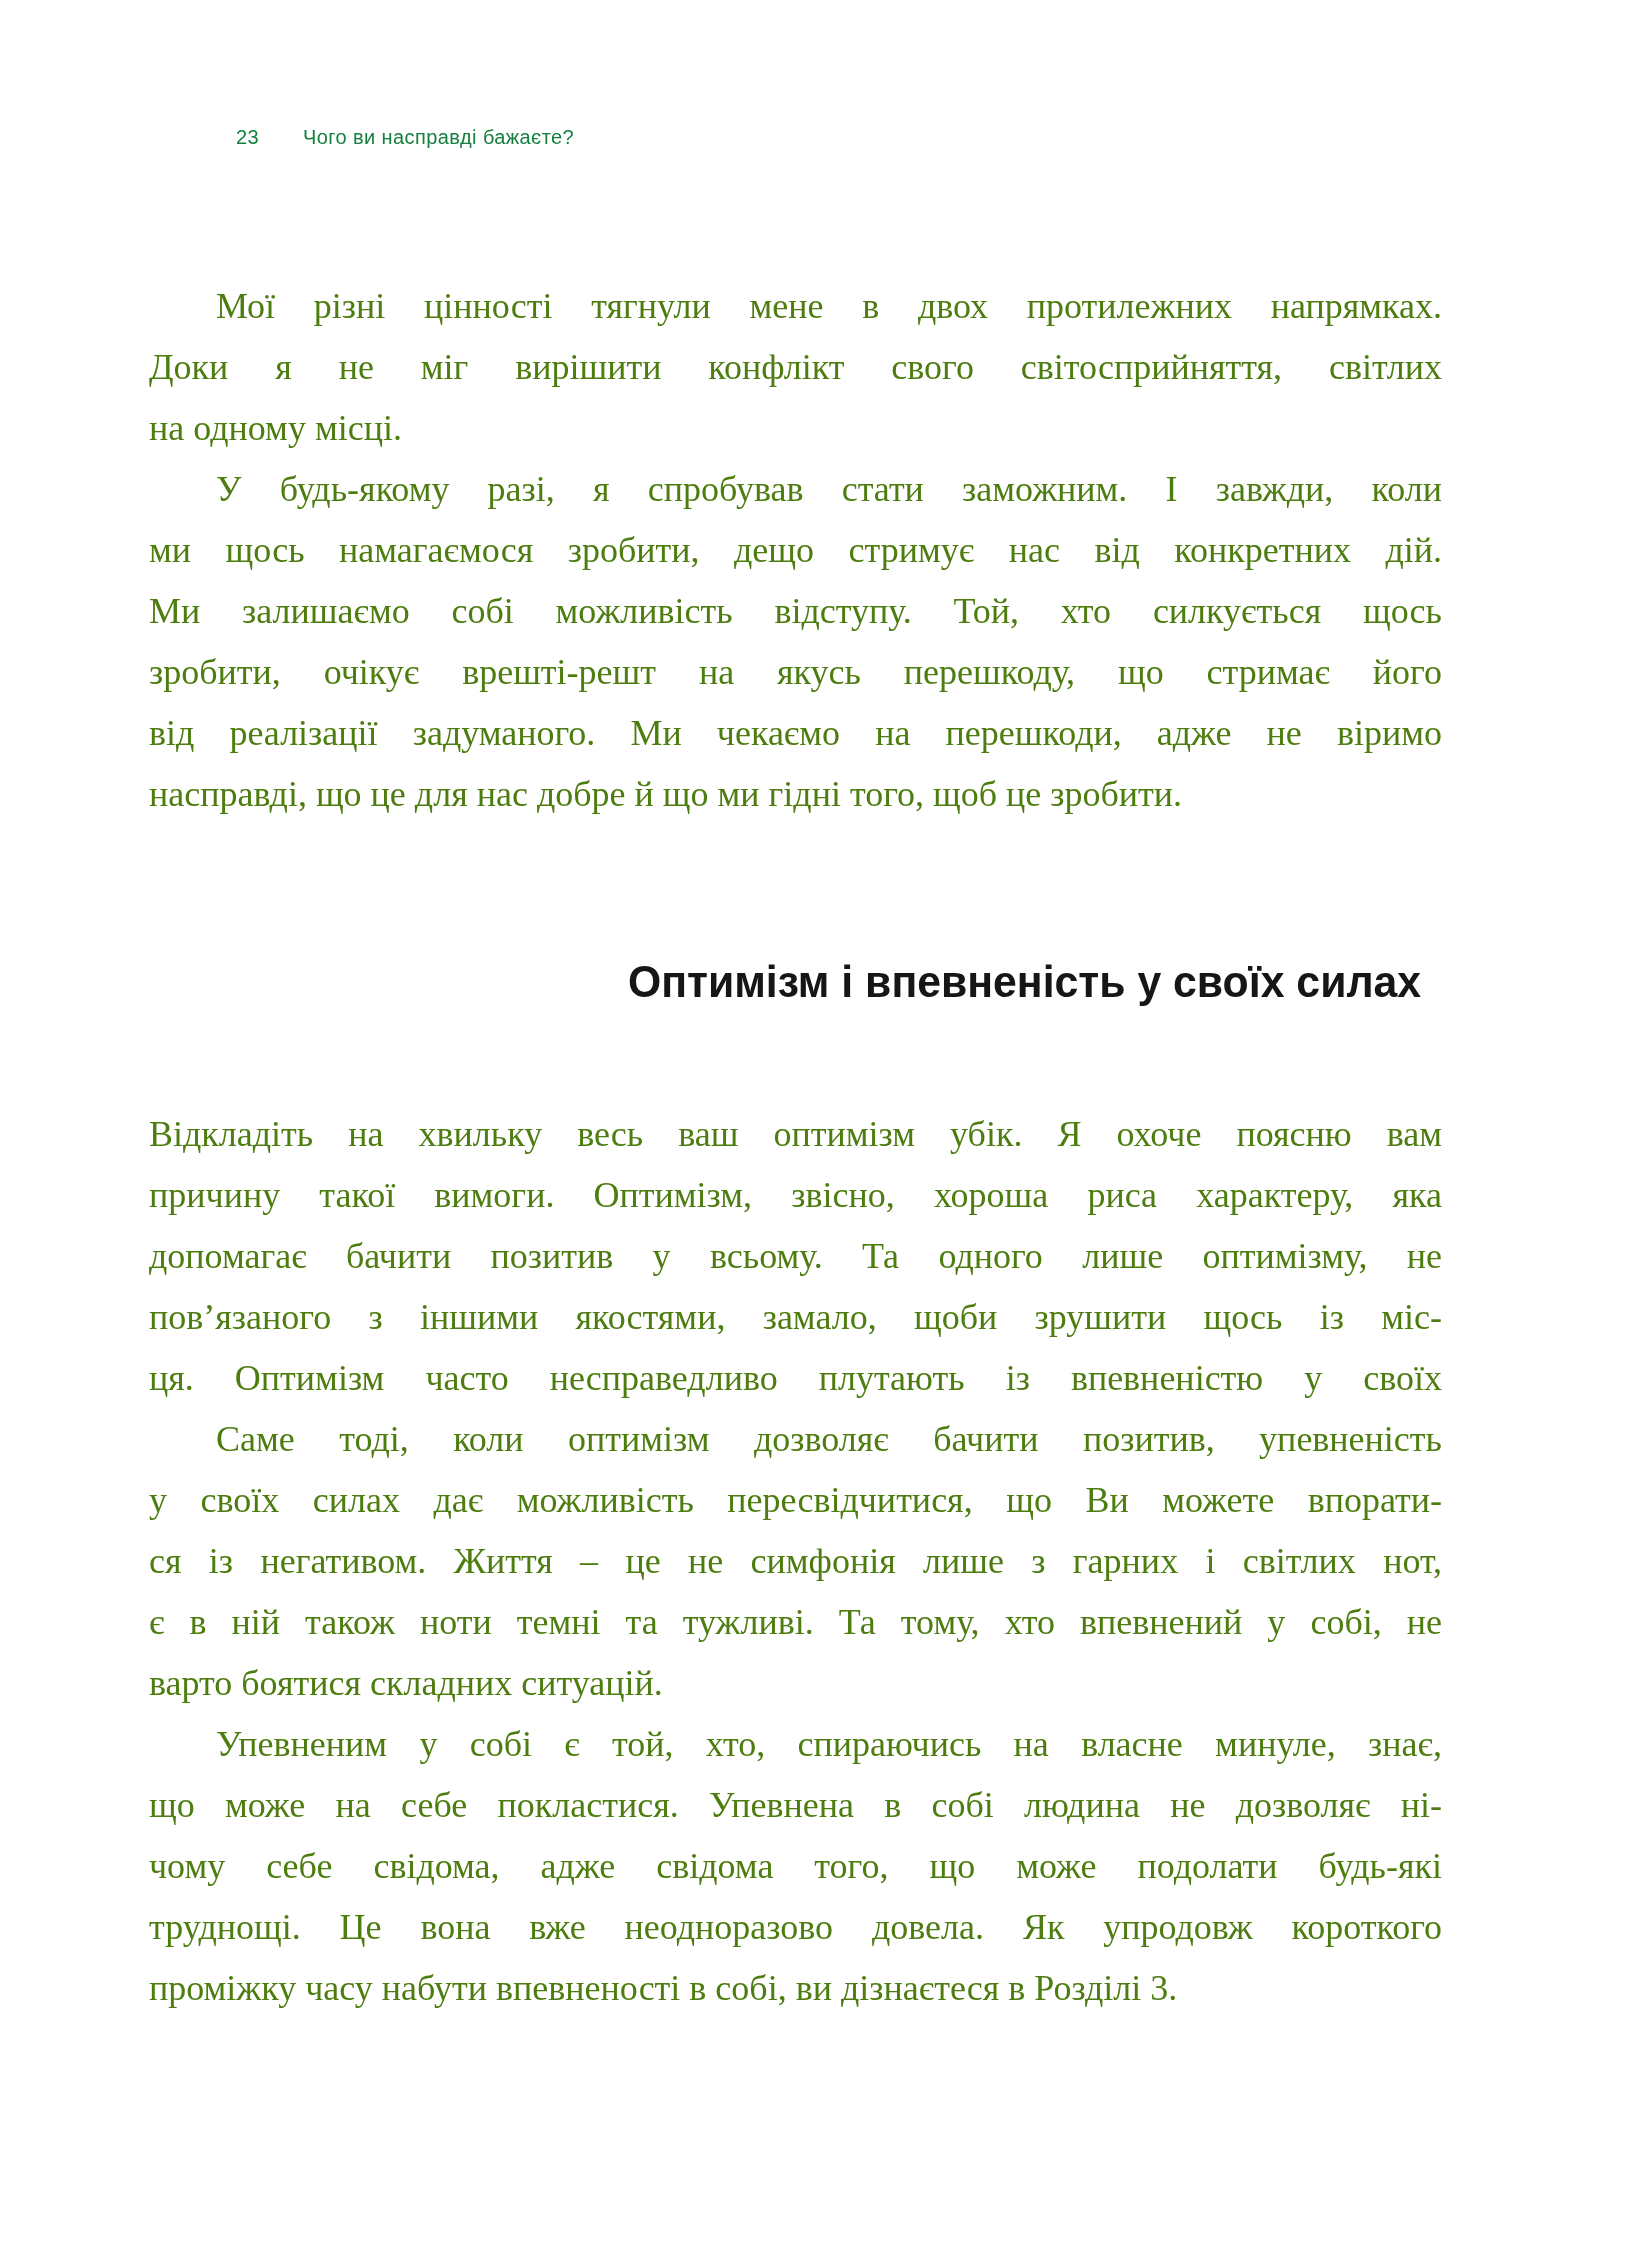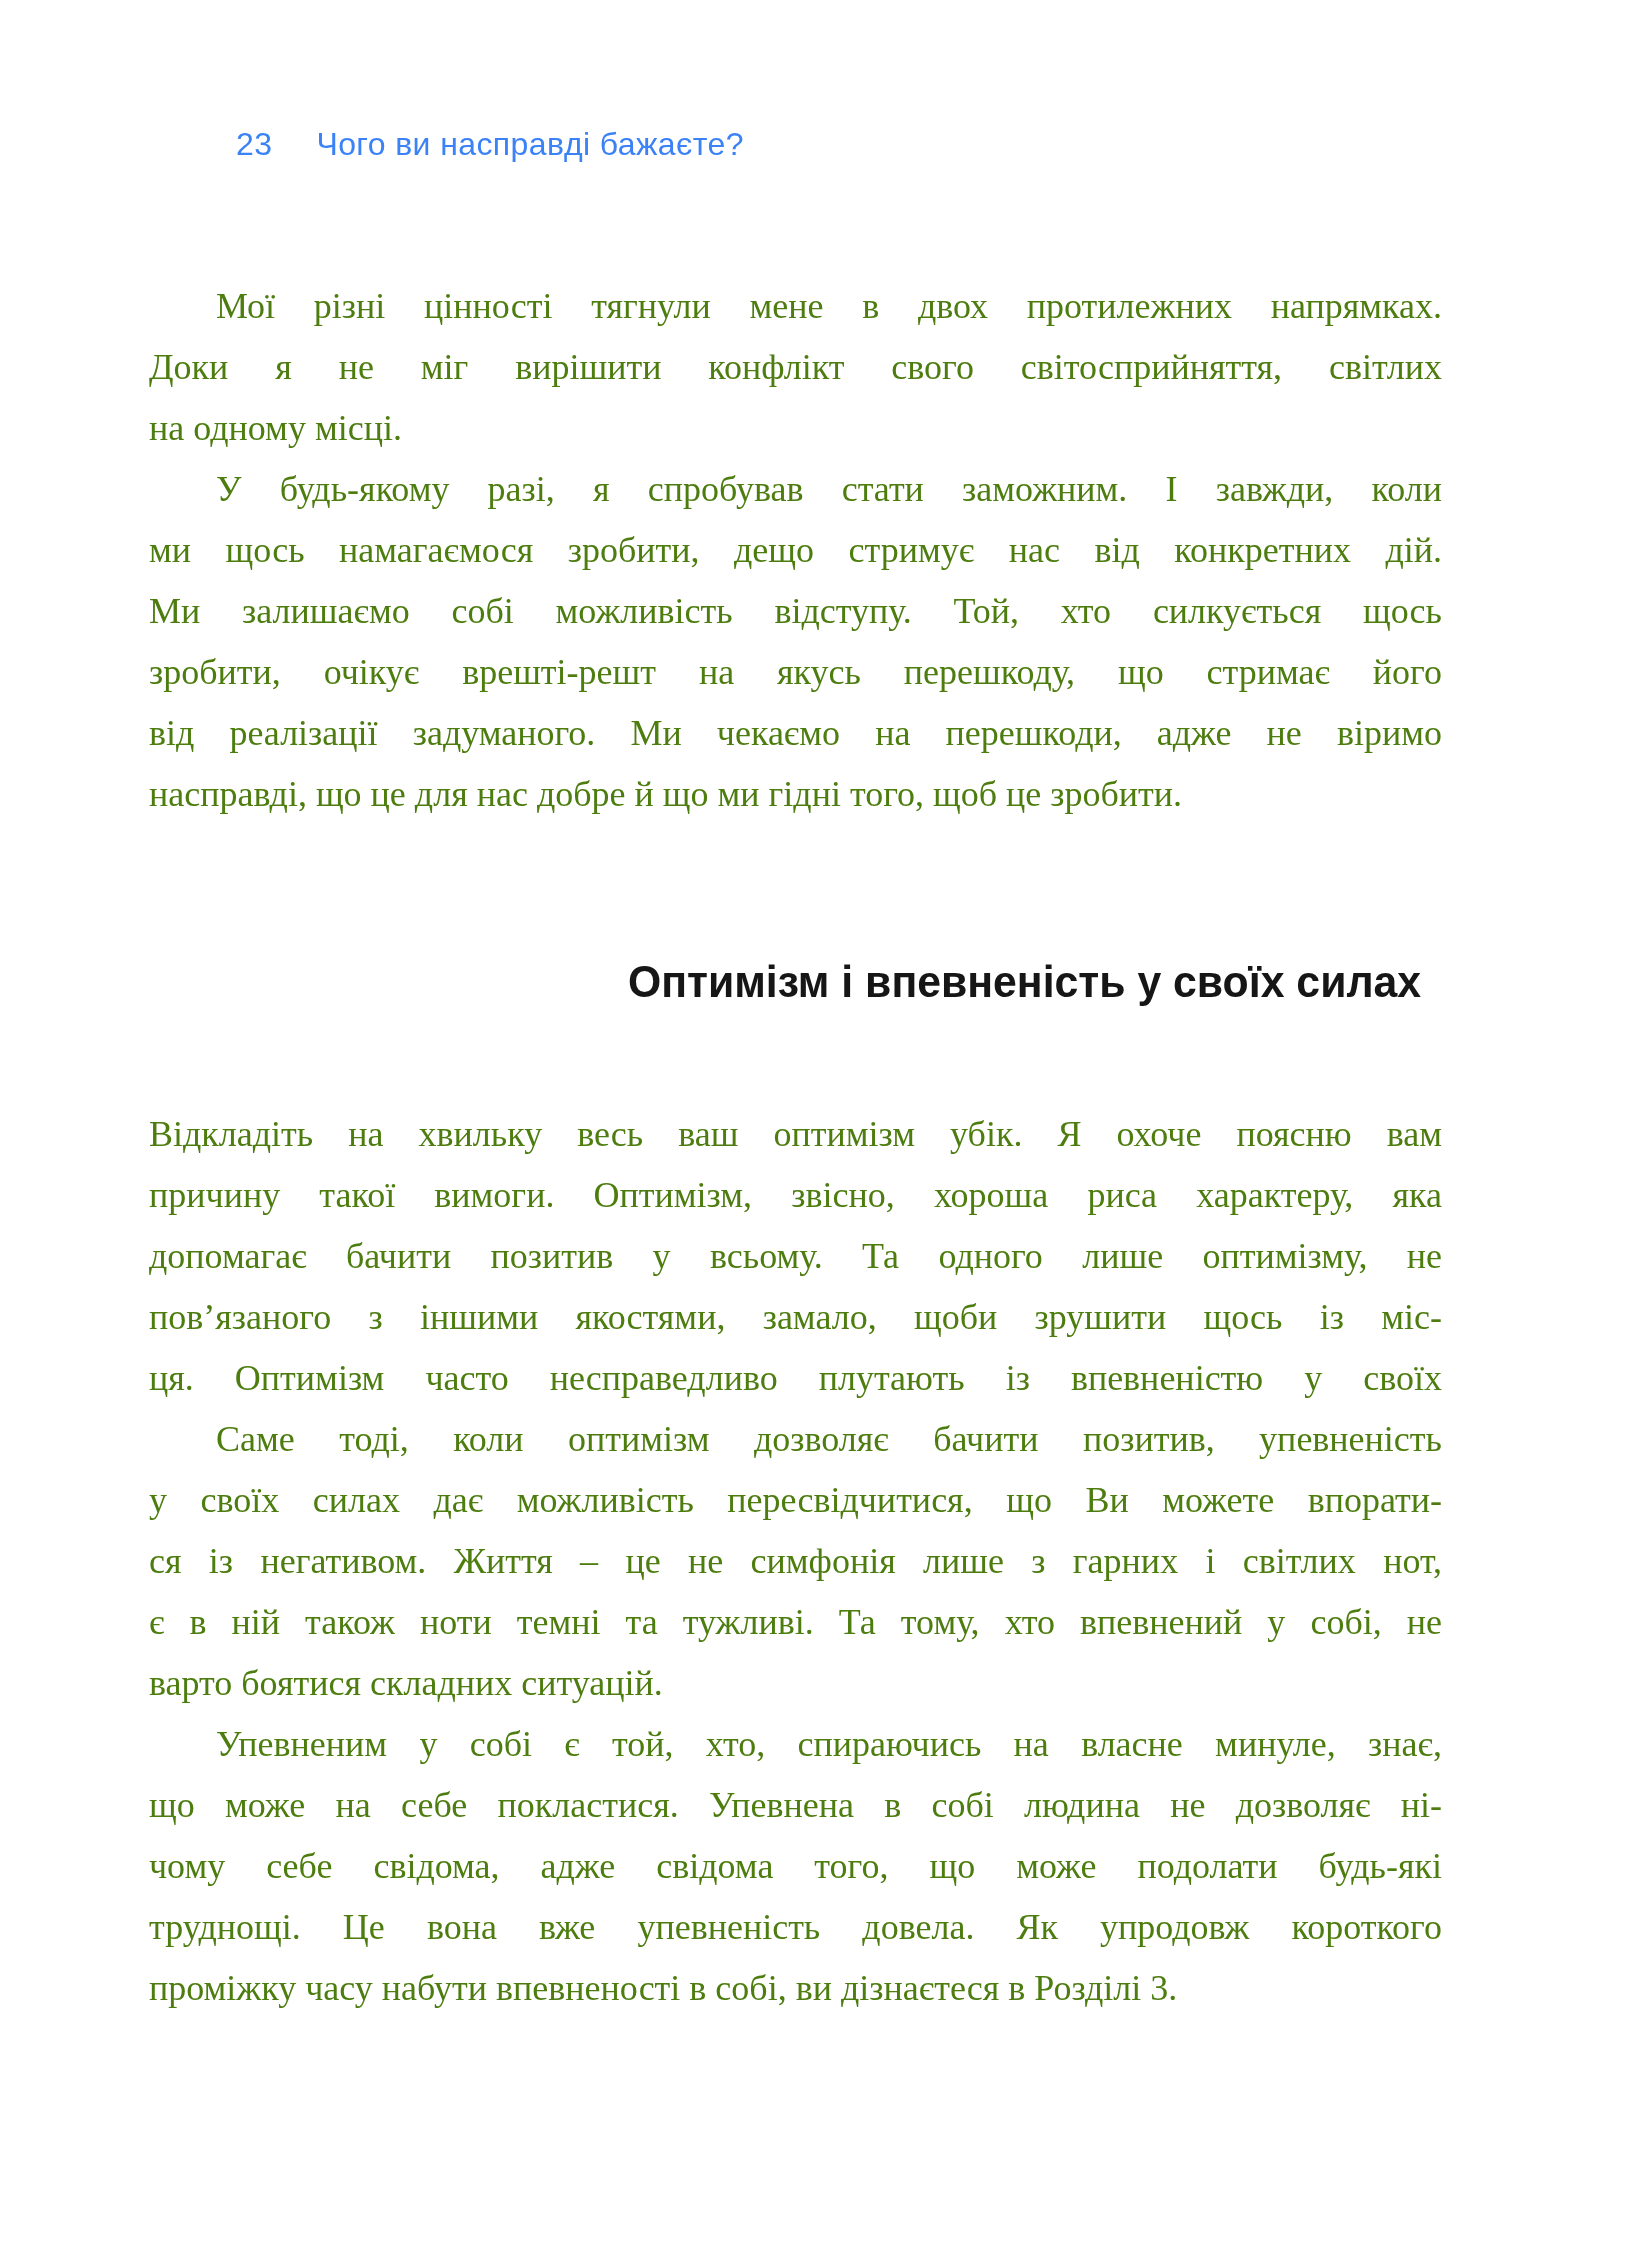--- a/index.html
+++ b/index.html
@@ -15,23 +15,23 @@
     left: 149px;
     top: 0;
     width: 1293px;
   }
   .running-header {
     margin-top: 126px;
     height: 39px;
     display: flex;
     align-items: baseline;
     font-family: "Liberation Sans", sans-serif;
-    font-size: 32px;
+    font-size: 20px;
     font-weight: 500;
-    color: #3b82f6;
+    color: #15803d;
     letter-spacing: 0.4px;
   }
   .running-header .page-num { margin-left: 87px; }
   .running-header .chapter-title { margin-left: 44px; }
 
   .para-group-1 { margin-top: 111px; }
   .para-group-2 { margin-top: 96px; }
 
   .line {
     font-family: "Liberation Serif", "DejaVu Serif", serif;
@@ -108,20 +108,20 @@
           <div class="line indent"><span class="it">Саме тоді, коли оптимізм дозволяє бачити позитив, упевненість</span></div>
           <div class="line"><span class="it">у своїх силах дає можливість пересвідчитися, що Ви можете впорати-</span></div>
           <div class="line"><span class="it">ся із негативом.</span><span class=""> Життя – це не симфонія лише з гарних і світлих нот,</span></div>
           <div class="line"><span class="">є в ній також ноти темні та тужливі. Та тому, хто впевнений у собі, не</span></div>
           <div class="line last"><span class="">варто боятися складних ситуацій.</span></div>
         </div>
         <div class="paragraph">
           <div class="line indent"><span class="it">Упевненим у собі є той, хто, спираючись на власне минуле, знає,</span></div>
           <div class="line"><span class="it">що може на себе покластися.</span><span class=""> Упевнена в собі людина не дозволяє ні-</span></div>
           <div class="line"><span class="">чому себе свідома, адже </span><span class="it">свідома</span><span class=""> того, що може подолати будь-які</span></div>
-          <div class="line"><span class="">труднощі. Це вона вже упевненість довела. Як упродовж короткого</span></div>
+          <div class="line"><span class="">труднощі. Це вона вже неодноразово довела. Як упродовж короткого</span></div>
           <div class="line last"><span class="">проміжку часу набути впевненості в собі, ви дізнаєтеся в Розділі 3.</span></div>
         </div>
       </div>
 
   </div>
 </div>
 
 
 </body></html>

